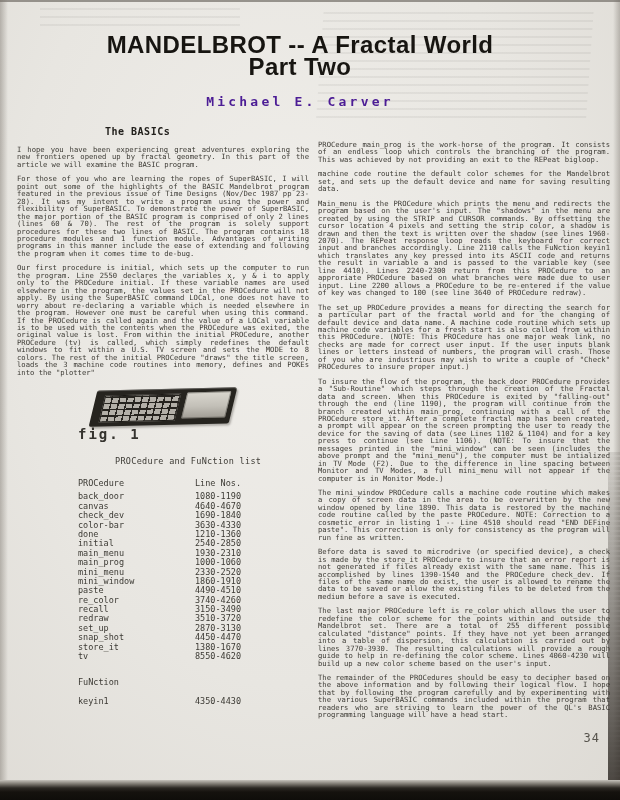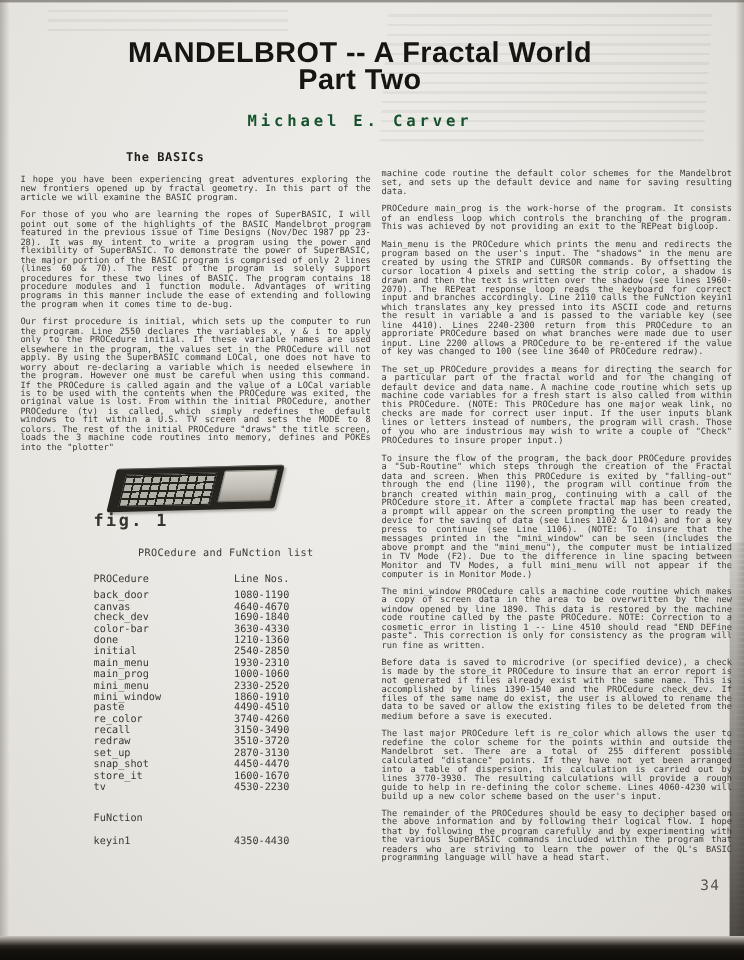--- a/index.html
+++ b/index.html
@@ -24,21 +24,21 @@
     background:repeating-linear-gradient(0deg,#1c1a17 0 2px, transparent 2px 8px);}
   .ghost.g1{left:320px;top:8px;width:270px;height:110px;transform:skewX(-4deg);}
   .ghost.g2{left:40px;top:6px;width:200px;height:20px;}
 
   
   .page-header{position:absolute;left:0;top:34px;width:600px;text-align:center;}
   .title-l1,.title-l2{
     font-family:"Liberation Sans", sans-serif;font-weight:bold;color:#171511;
     font-size:24px;line-height:21px;letter-spacing:.4px;}
   .title-l2{margin-top:1px;}
-  .author{margin-top:17px;font-weight:bold;font-size:13px;letter-spacing:3.2px;color:#14532d;}
+  .author{margin-top:17px;font-weight:bold;font-size:13px;letter-spacing:3.2px;color:#4c1d95;}
 
   .section-heading{position:absolute;left:105px;top:126px;font-weight:bold;
     font-size:10px;letter-spacing:.5px;color:#23211d;}
 
   
   .col{position:absolute;width:292px;font-size:7.2px;line-height:7.45px;
     text-align:justify;color:#3c3a34;}
   .col p{margin:0 0 7px 0;}
   .col-left{left:17px;top:146px;}
   .col-right{left:318px;top:141px;}
@@ -116,31 +116,31 @@
     <div class="proc-row"><span class="pname">main_menu</span><span class="plines">1930-2310</span></div>
     <div class="proc-row"><span class="pname">main_prog</span><span class="plines">1000-1060</span></div>
     <div class="proc-row"><span class="pname">mini_menu</span><span class="plines">2330-2520</span></div>
     <div class="proc-row"><span class="pname">mini_window</span><span class="plines">1860-1910</span></div>
     <div class="proc-row"><span class="pname">paste</span><span class="plines">4490-4510</span></div>
     <div class="proc-row"><span class="pname">re_color</span><span class="plines">3740-4260</span></div>
     <div class="proc-row"><span class="pname">recall</span><span class="plines">3150-3490</span></div>
     <div class="proc-row"><span class="pname">redraw</span><span class="plines">3510-3720</span></div>
     <div class="proc-row"><span class="pname">set_up</span><span class="plines">2870-3130</span></div>
     <div class="proc-row"><span class="pname">snap_shot</span><span class="plines">4450-4470</span></div>
-    <div class="proc-row"><span class="pname">store_it</span><span class="plines">1600-1670</span></div>
-    <div class="proc-row"><span class="pname">tv</span><span class="plines">4530-2230</span></div>
+    <div class="proc-row"><span class="pname">store_it</span><span class="plines">1380-1670</span></div>
+    <div class="proc-row"><span class="pname">tv</span><span class="plines">8550-4620</span></div>
 
     <div class="fn-header">FuNction</div>
     <div class="proc-row"><span class="pname">keyin1</span><span class="plines">4350-4430</span></div>
   </div>
 </div>
 
 <div class="col col-right">
+  <p>PROCedure main_prog is the work-horse of the program.  It consists of an endless loop which controls the branching of the program.  This was achieved by not providing an exit to the REPeat bigloop.</p>
   <p>machine code routine the default color schemes for the Mandelbrot set, and sets up the default device and name for saving resulting data.</p>
-  <p>PROCedure main_prog is the work-horse of the program.  It consists of an endless loop which controls the branching of the program.  This was achieved by not providing an exit to the REPeat bigloop.</p>
   <p>Main_menu is the PROCedure which prints the menu and redirects the program based on the user's input.  The "shadows" in the menu are created by using the STRIP and CURSOR commands.  By offsetting the cursor location 4 pixels and setting the strip color, a shadow is drawn and then the text is written over the shadow (see lines 1960-2070).  The REPeat response loop reads the keyboard for correct input and branches accordingly.  Line 2110 calls the FuNction keyin1 which translates any key pressed into its ASCII code and returns the result in variable a and is passed to the variable key (see line 4410).  Lines 2240-2300 return from this PROCedure to an approriate PROCedure based on what branches were made due to user input.  Line 2200 allows a PROCedure to be re-entered if the value of key was changed to 100 (see line 3640 of PROCedure redraw).</p>
   <p>The set_up PROCedure provides a means for directing the search for a particular part of the fractal world and for the changing of default device and data name.  A machine code routine which sets up machine code variables for a fresh start is also called from within this PROCedure.  (NOTE:  This PROCedure has one major weak link, no checks are made for correct user input.  If the user inputs blank lines or letters instead of numbers, the program will crash.  Those of you who are industrious may wish to write a couple of "Check" PROCedures to insure proper input.)</p>
   <p>To insure the flow of the program, the back_door PROCedure provides a "Sub-Routine" which steps through the creation of the Fractal data and screen.  When this PROCedure is exited by "falling-out" through the end (line 1190), the program will continue from the branch created within main_prog, continuing with a call of the PROCedure store_it.  After a complete fractal map has been created, a prompt will appear on the screen prompting the user to ready the device for the saving of data (see Lines 1102 &amp; 1104) and for a key press to continue (see Line 1106).  (NOTE:  To insure that the messages printed in the "mini_window" can be seen (includes the above prompt and the "mini_menu"), the computer must be intialized in TV Mode (F2).  Due to the difference in line spacing between Monitor and TV Modes, a full mini_menu will not appear if the computer is in Monitor Mode.)</p>
   <p>The mini_window PROCedure calls a machine code routine which makes a copy of screen data in the area to be overwritten by the new window opened by line 1890.  This data is restored by the machine code routine called by the paste PROCedure.  NOTE: Correction to a cosmetic error in listing 1 --  Line 4510 should read "END DEFine paste".  This correction is only for consistency as the program will run fine as written.</p>
   <p>Before data is saved to microdrive (or specified device), a check is made by the store_it PROCedure to insure that an error report is not generated if files already exist with the same name.  This is accomplished by lines 1390-1540 and the PROCedure check_dev.  If files of the same name do exist, the user is allowed to rename the data to be saved or allow the existing files to be deleted from the medium before a save is executed.</p>
   <p>The last major PROCedure left is re_color which allows the user to redefine the color scheme for the points within and outside the Mandelbrot set.  There are a total of 255 different possible calculated "distance" points.  If they have not yet been arranged into a table of dispersion, this calculation is carried out by lines 3770-3930.  The resulting calculations will provide a rough guide to help in re-defining the color scheme.  Lines 4060-4230 will build up a new color scheme based on the user's input.</p>
   <p>The remainder of the PROCedures should be easy to decipher based on the above information and by following their logical flow.  I hope that by following the program carefully and by experimenting with the various SuperBASIC commands included within the program that readers who are striving to learn the power of the QL's BASIC programming language will have a head start.</p>
 </div>
 
 <div class="page-number">34</div>

